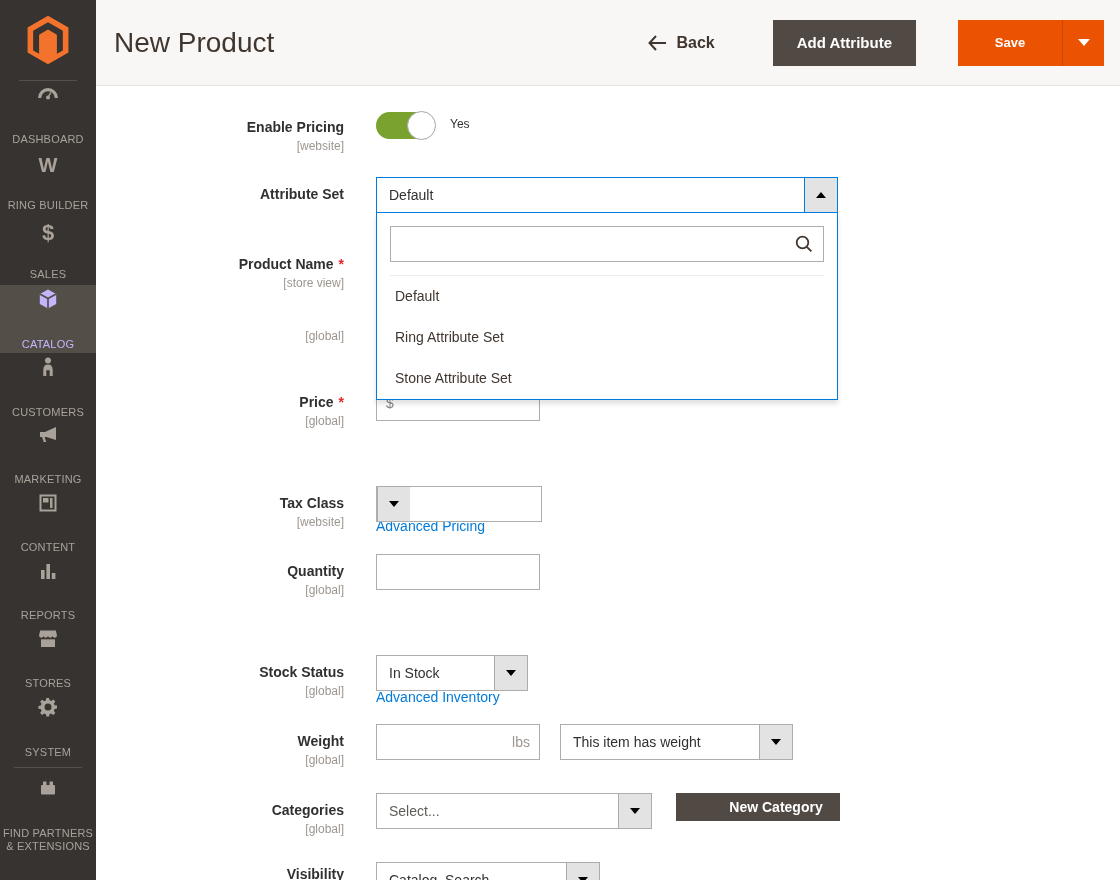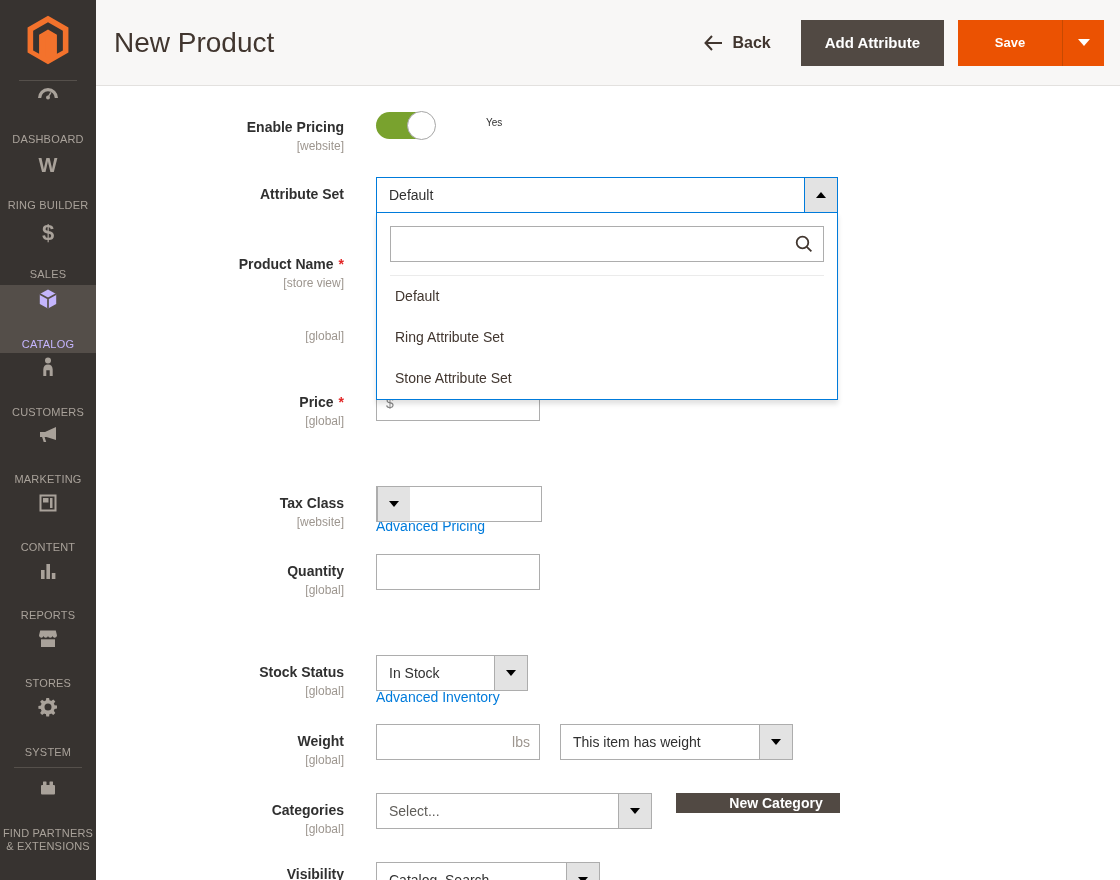--- a/index.html
+++ b/index.html
@@ -13,21 +13,21 @@
   .nav-item { height: 68px; display: flex; flex-direction: column; align-items: center; justify-content: center;
               color: #a9a29a; cursor: pointer; text-align: center; }
   .nav-item .nav-label { font-size: 11px; letter-spacing: .2px; margin-top: 23px; line-height: 13px; padding: 0 2px; }
   .nav-item.active { background: #544e49; color: #c4b5fd; }
   .nav-item svg { fill: currentColor; }
   .nav-divider { border-top: 1px solid #55504b; margin: 6px 14px; }
   .nav-item.tall { height: 80px; }
 
   
   #header { position: absolute; left: 96px; top: 0; width: 1024px; height: 86px; background: #f8f7f6;
-            border-bottom: 1px solid #e3e1df; display: flex; align-items: center; padding: 0 16px 0 18px; z-index: 40; }
+            border-bottom: 1px solid #e3e1df; display: flex; align-items: center; padding: 0 16px 0 18px; z-index: 40; gap: 28px; }
   #page-title { font-size: 28px; font-weight: 400; color: #41362f; }
   #header .spacer { flex: 1; }
   .back-link { display: flex; align-items: center; gap: 9px; color: #41362f; font-size: 16px; font-weight: 600;
                margin-right: 30px; cursor: pointer; }
   .btn-dark { height: 46px; padding: 0 24px; background: #514943; color: #fff; font-size: 15px; font-weight: 700;
               border: none; cursor: pointer; margin-right: 14px; font-family: inherit; }
   .btn-save { height: 46px; width: 146px; background: #eb5202; color: #fff; display: flex; cursor: pointer; }
   .btn-save .save-main { flex: 1; display: flex; align-items: center; justify-content: center; font-size: 13px; font-weight: 700; text-align: right; }
   .btn-save .save-caret { width: 42px; border-left: 1px solid #c64a02; display: flex; align-items: center; justify-content: center; }
   .tri-down-w { width: 0; height: 0; border-left: 6px solid transparent; border-right: 6px solid transparent; border-top: 7px solid #fff; }
@@ -54,32 +54,32 @@
   .tri-up   { width: 0; height: 0; border-left: 5px solid transparent; border-right: 5px solid transparent; border-bottom: 6px solid #000; }
   .msel.open { border-color: #007bdb; }
   .msel.open .btn { border-left-color: #007bdb; }
 
   .adv-link { font-size: 14px; color: #007bdb; cursor: pointer; display: inline-block; }
 
   
   .toggle { position: relative; width: 59px; height: 27px; border-radius: 14px; background: #79a22e; cursor: pointer; }
   .toggle .knob { position: absolute; right: -1px; top: -1px; width: 29px; height: 29px; border-radius: 50%;
                   background: #fff; border: 1px solid #a6a6a6; }
-  .toggle-label { position: absolute; left: 74px; top: 5px; font-size: 10px; color: #303030; margin-left: 36px; }
+  .toggle-label { position: absolute; left: 74px; top: 5px; font-size: 12px; color: #303030; }
 
   
   .dd-panel { position: absolute; left: 280px; top: 35px; width: 462px; height: 188px; background: #fff;
               border: 1px solid #007bdb; z-index: 30; box-shadow: 0 4px 5px rgba(0,0,0,.12); }
   .dd-search { position: relative; margin: 13px; }
   .dd-search input { width: 100%; height: 36px; border: 1px solid #adadad; padding: 0 36px 0 10px; font-size: 14px; font-family: inherit; }
   .dd-search .mag { position: absolute; right: 9px; top: 7px; }
   .dd-sep { border-top: 1px solid #ebebeb; margin: 0 13px; }
   .dd-opt { height: 41px; line-height: 41px; padding-left: 18px; font-size: 14px; color: #41362f; cursor: pointer; }
 
-  .btn-dark-sm { position: absolute; height: 20px; width: 164px; background: #514943; color: #fff; border: none;
+  .btn-dark-sm { position: absolute; height: 28px; width: 164px; background: #514943; color: #fff; border: none;
                  font-size: 14px; font-weight: 700; cursor: pointer; font-family: inherit; padding-left: 36px; }
 </style>
 </head>
 <body>
 
 <div id="sidebar">
   <div class="logo">
     <svg width="46" height="52" viewBox="0 0 24 28">
       <path fill="#f3722c" d="M12 1 1 7.3v13.4L12 27l11-6.3V7.3L12 1zm0 3.4 8 4.6v10.6l-3.2 1.8V11.2L12 8.4l-4.8 2.8v10.2L4 19.6V9l8-4.6z"></path>
       <path fill="#f3722c" d="M10.4 12.2v10.4l1.6 1 1.6-1V12.2L12 11.3l-1.6.9z"></path>

